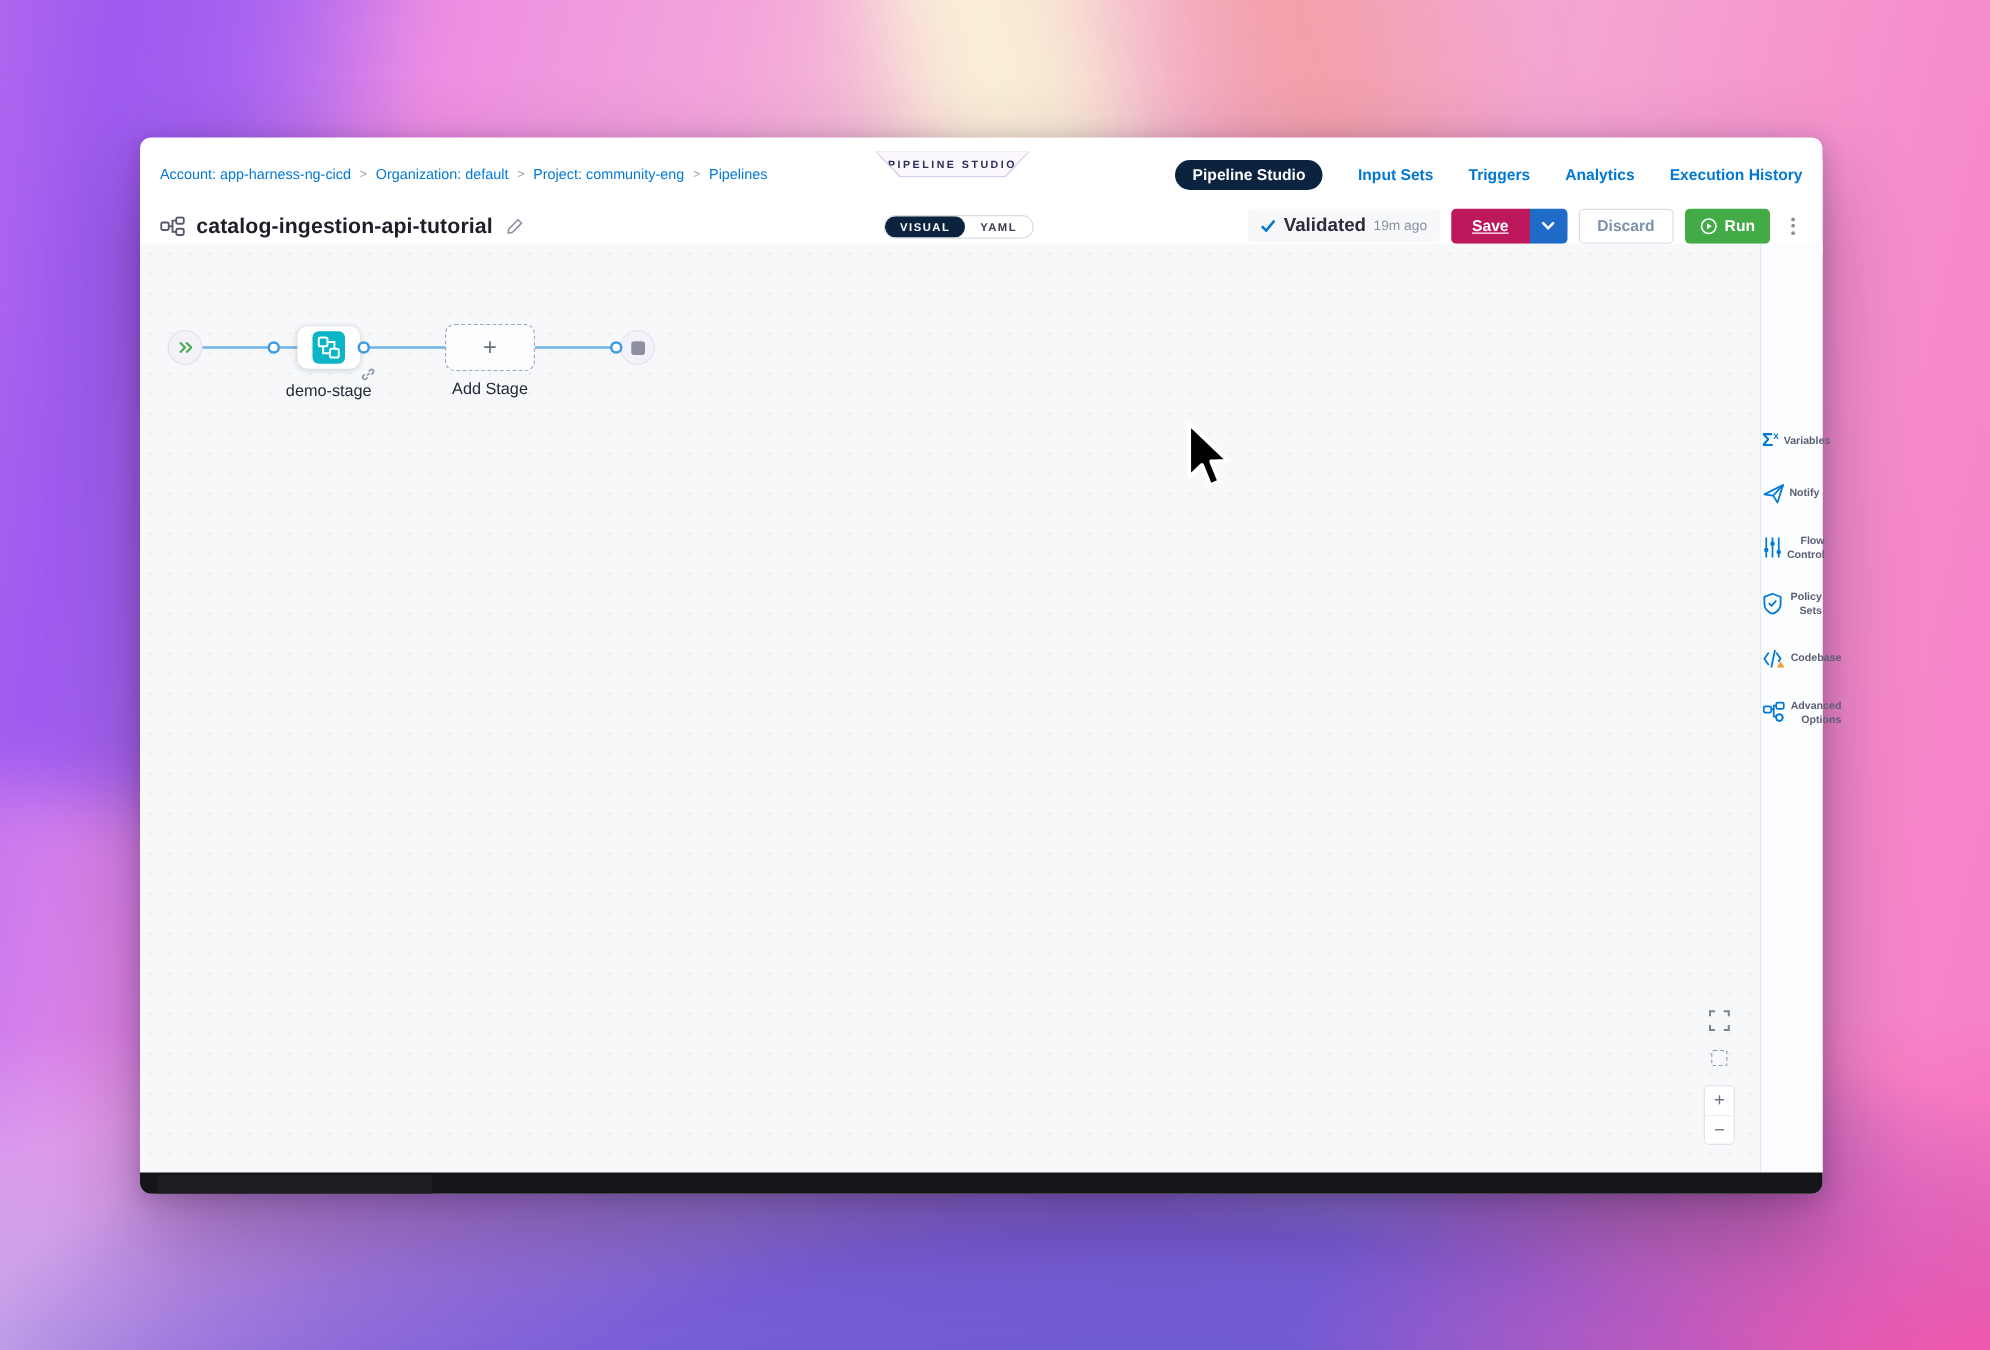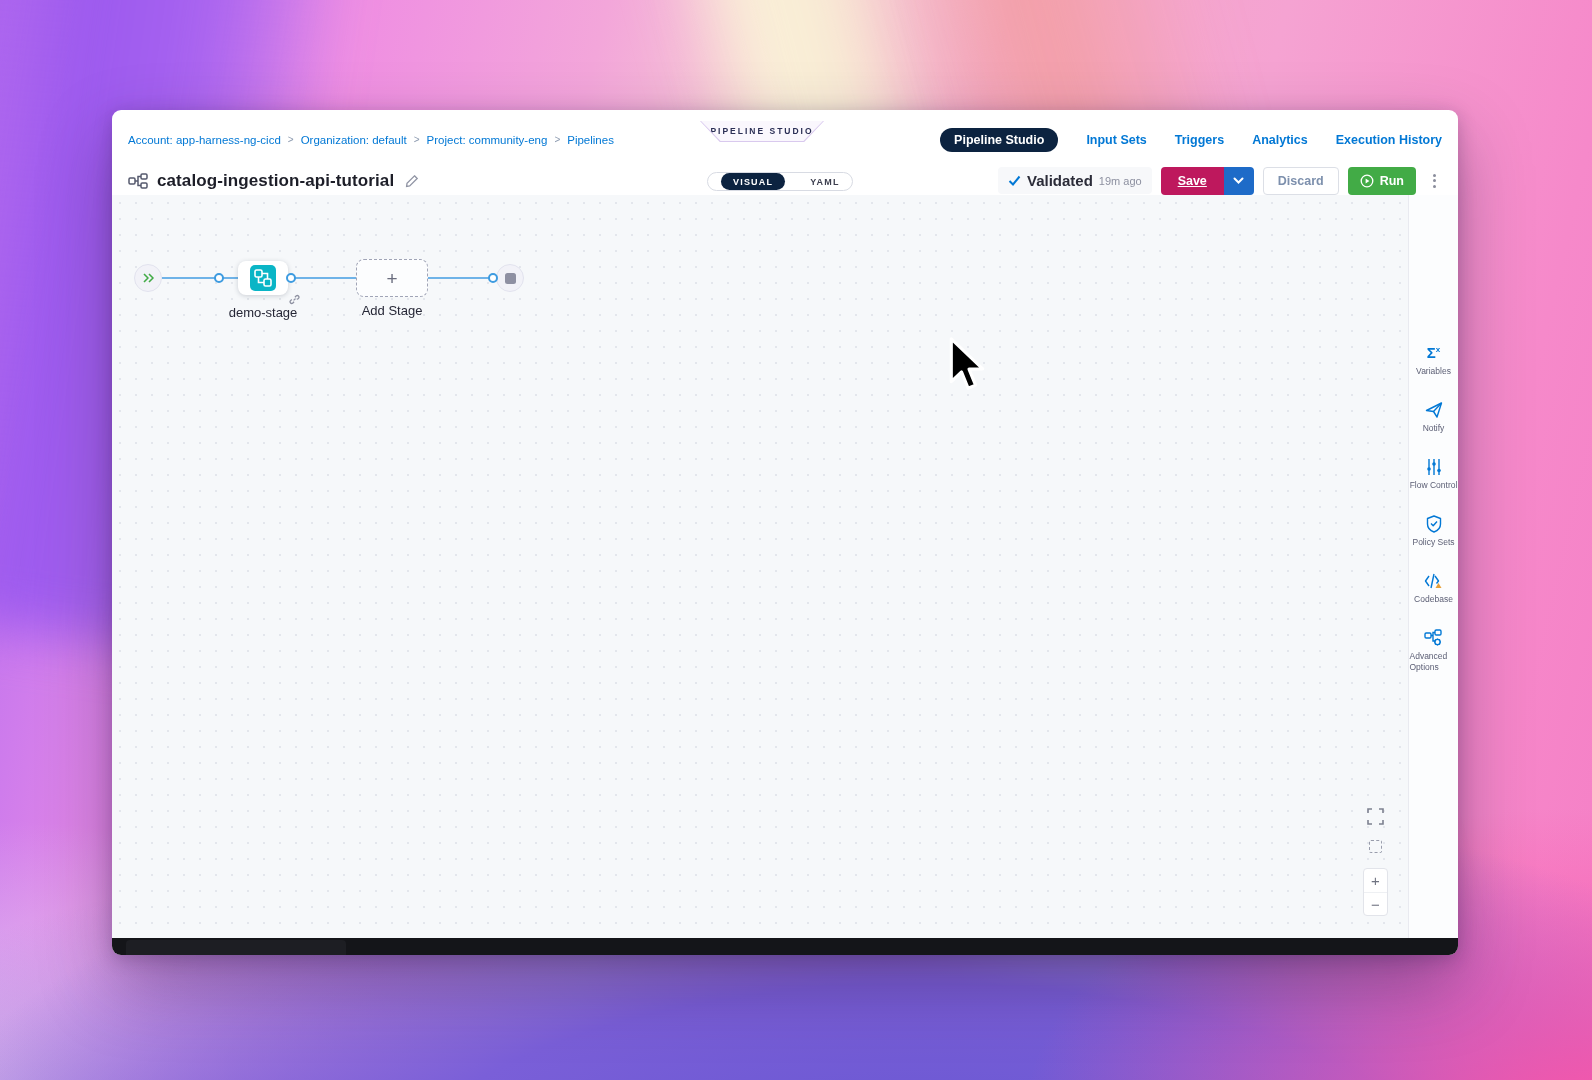--- a/index.html
+++ b/index.html
@@ -57,21 +57,21 @@
   .toolbar { position:relative; height:47px; display:flex; align-items:center;
     padding:0 16px; border-bottom:2px solid #f97316; background:#fff; }
   .title-group { display:flex; align-items:center; gap:9px; }
   .pipeline-icon { width:20px; height:16px; color:#565a6e; }
   .page-title { font-size:17px; font-weight:bold; color:#1d1e28; letter-spacing:.1px; }
   .pencil { width:14px; height:14px; color:#9094a4; margin-left:2px; cursor:pointer; }
 
   .view-toggle { position:absolute; left:595px; top:14px; height:19px; display:flex;
     align-items:center; border:1px solid #d8dbe3; border-radius:11px; background:#fff; overflow:hidden; }
   .seg { font-size:9px; font-weight:bold; letter-spacing:1.2px; padding:0 12px;
-    height:100%; display:flex; align-items:center; cursor:pointer; color:#3c3e4e;margin-left:13px; }
+    height:100%; display:flex; align-items:center; cursor:pointer; color:#3c3e4e; }
   .seg.active { background:#0c2340; color:#fff; border-radius:11px; }
 
   .toolbar-right { margin-left:auto; display:flex; align-items:center; gap:9px; }
   .validated { display:flex; align-items:center; gap:6px; background:#f7f8fa;
     border-radius:4px; padding:5px 10px; }
   .check-icon { width:13px; height:13px; color:#0278d5; }
   .validated-label { font-size:15px; font-weight:bold; color:#2b2c38; }
   .validated-time { font-size:11px; color:#8d90a0; }
 
   .btn { height:28px; display:flex; align-items:center; justify-content:center;
@@ -108,23 +108,23 @@
     font-size:13px; color:#262736; white-space:nowrap; }
   .add-stage { position:relative; flex:none; }
   .add-stage-box { width:72px; height:38px; border:1.6px dashed #a0a4b6; border-radius:8px;
     background:#fcfdfe; display:flex; align-items:center; justify-content:center; cursor:pointer; }
   .plus-glyph { font-size:19px; font-weight:300; color:#6a6d7e; line-height:1; }
   .end-square { width:11px; height:11px; border-radius:2.5px; background:#8e90a2; }
 
   
   .rightbar { width:50px; background:#fcfdfe; border-left:1px solid #e9eaf0;
     display:flex; flex-direction:column; align-items:center; padding-top:148px; gap:23px; }
-  .tool { display:flex; flex-direction:column; align-items:center; gap:4px; width:48px; cursor:pointer; }
+  .tool { display:flex; flex-direction:row; align-items:center; gap:4px; width:48px; cursor:pointer; }
   .tool-icon { height:19px; display:flex; align-items:center; justify-content:center; color:#0278d5; }
-  .tool-label { font-size:8.5px; color:#5b5e74; text-align:left; line-height:1.3; }
+  .tool-label { font-size:8.5px; color:#5b5e74; text-align:right; line-height:1.3;font-weight:bold; }
   .sigma { font-size:15px; font-weight:bold; color:#0278d5; line-height:1; }
   .sigma sup { font-size:8px; font-weight:bold; }
 
   
   .canvas-controls { position:absolute; right:20px; bottom:22px; display:flex;
     flex-direction:column; align-items:center; gap:15px; }
   .cc-icon { width:17px; height:17px; color:#7d8190; cursor:pointer; }
   .fit-square { width:13px; height:13px; border:1.3px dashed #989cab; border-radius:2px; cursor:pointer; }
   .zoom-pill { width:25px; background:#fff; border:1px solid #e2e4ea; border-radius:4px;
     display:flex; flex-direction:column; overflow:hidden; }

